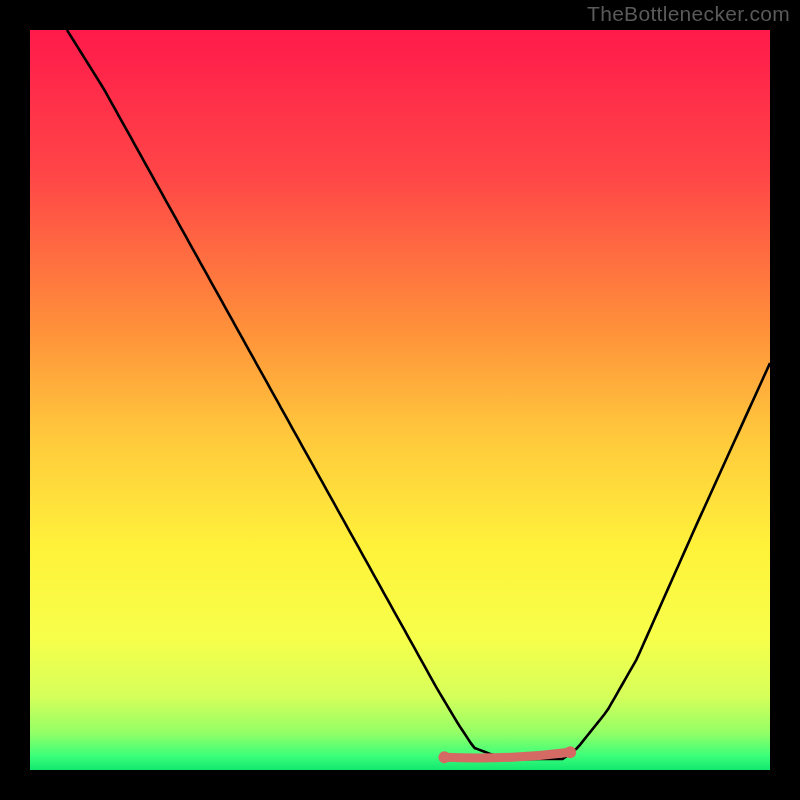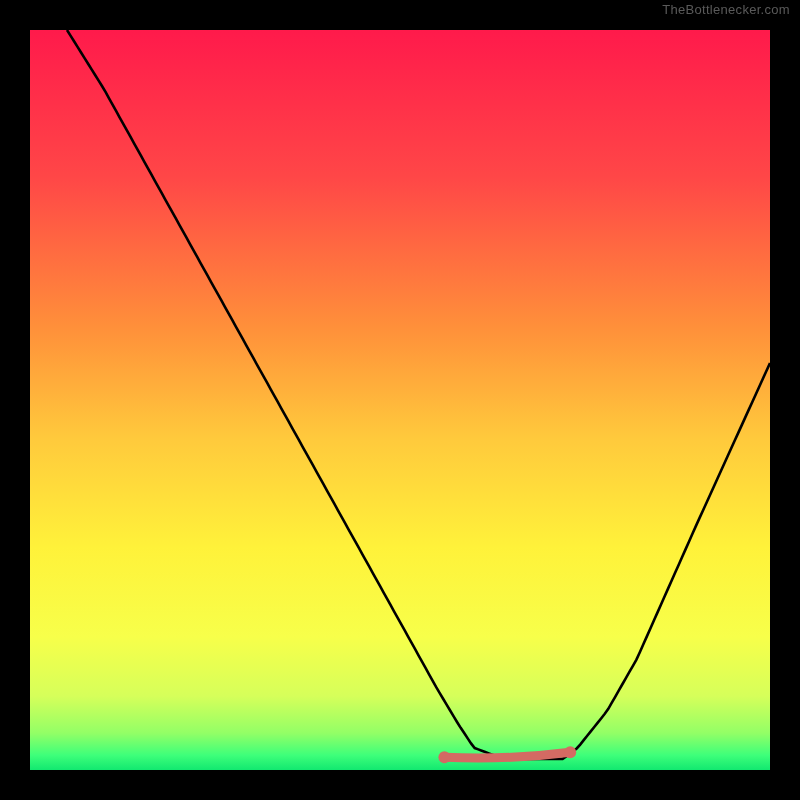--- a/index.html
+++ b/index.html
@@ -9,21 +9,21 @@
     height: 800px;
     background: #000;
     font-family: Arial, Helvetica, sans-serif;
     overflow: hidden;
   }
   .attribution {
     position: absolute;
     top: 2px;
     right: 10px;
     color: #5a5a5a;
-    font-size: 13px;
+    font-size: 21px;
     font-weight: 500;
     letter-spacing: 0.3px;
     z-index: 20;
   }
   .plot-wrapper {
     position: absolute;
     left: 30px;
     top: 30px;
     width: 740px;
     height: 740px;

